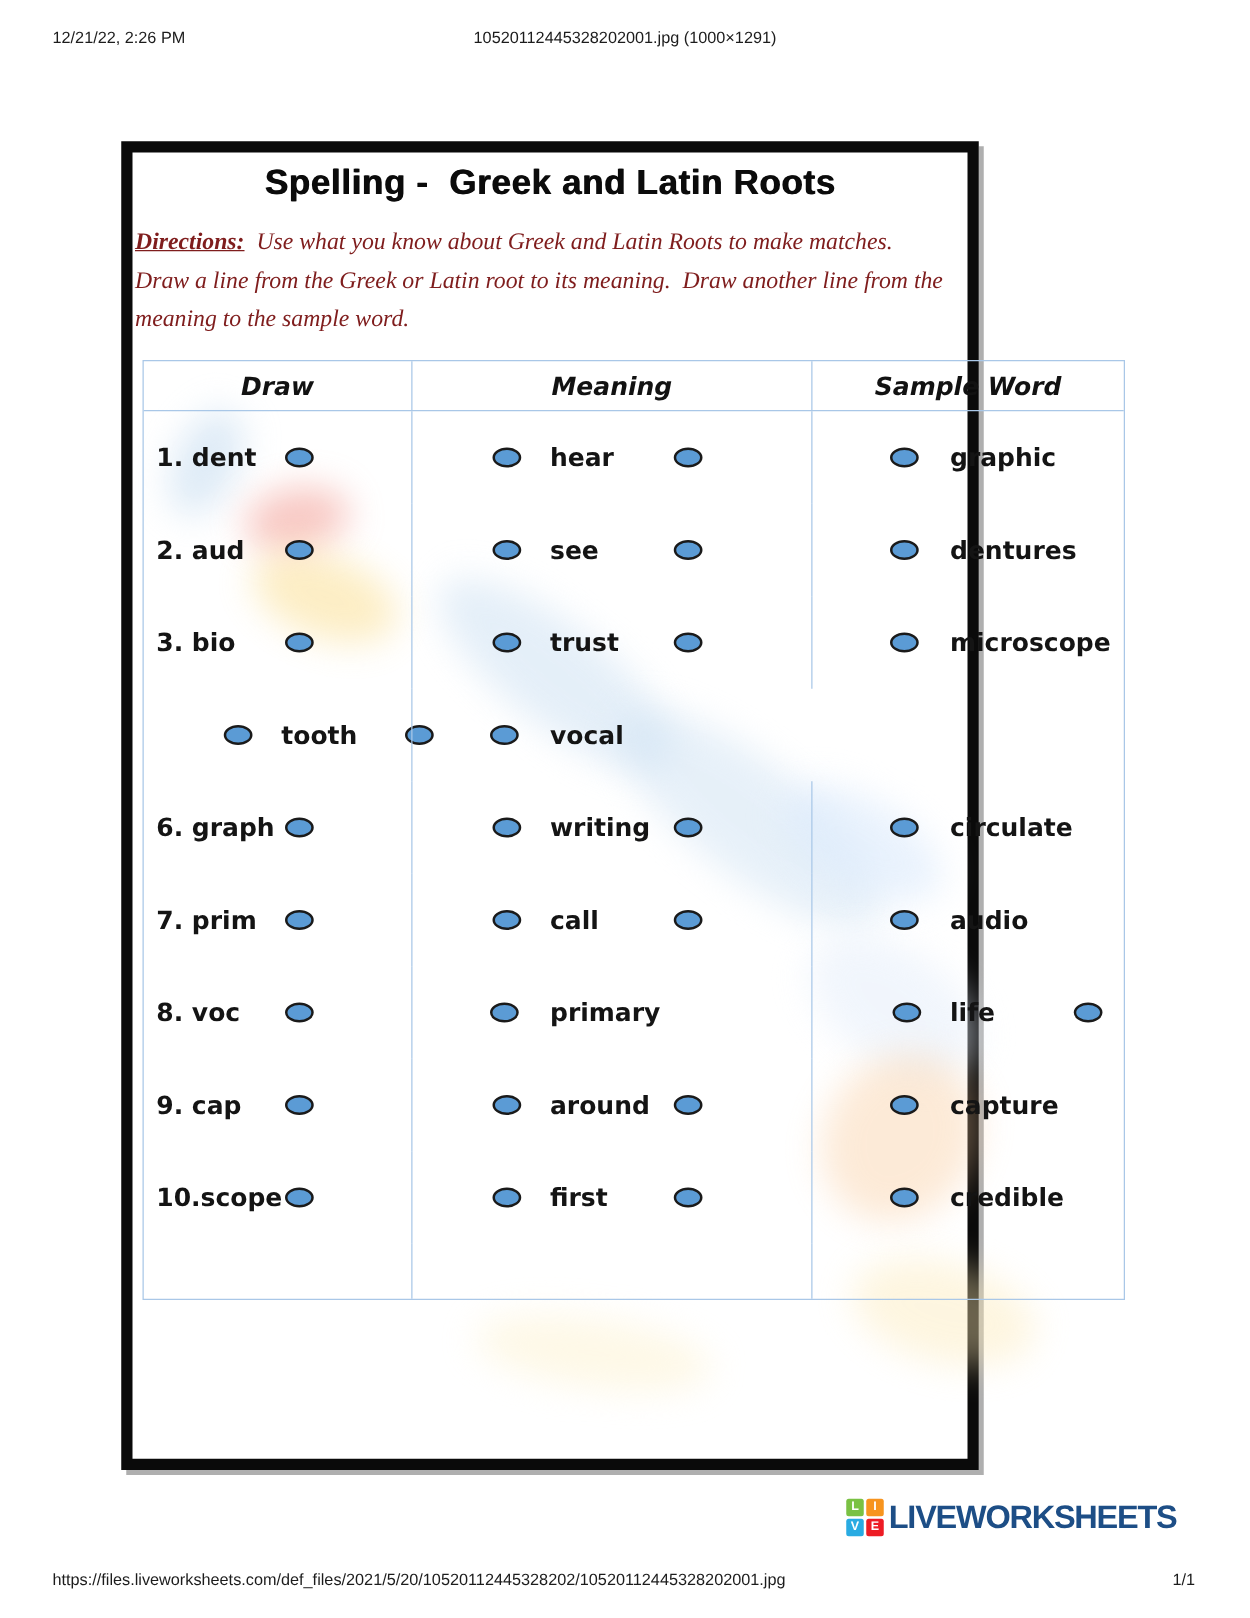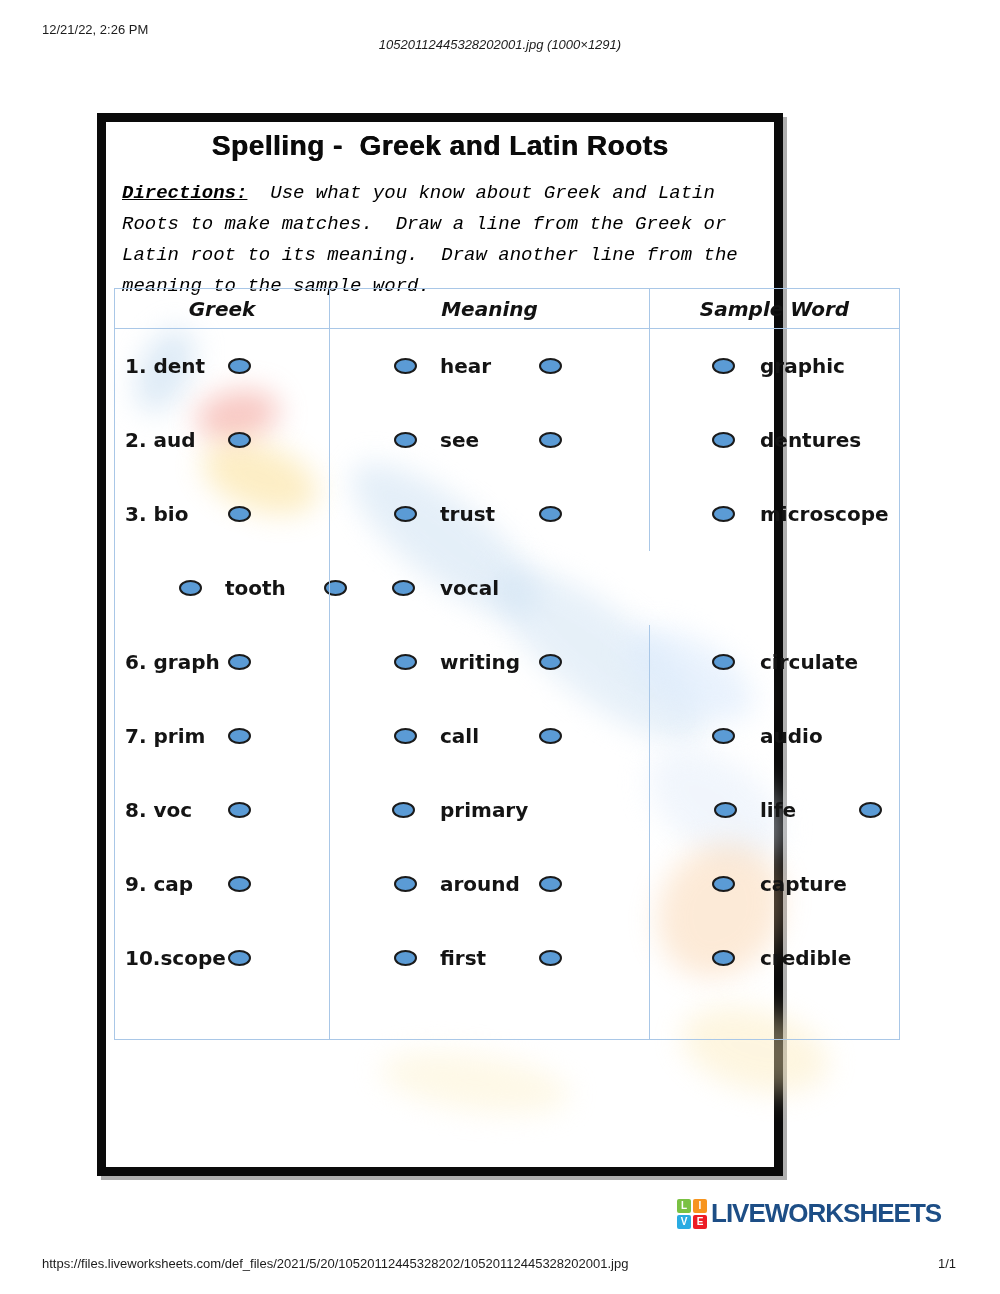--- a/index.html
+++ b/index.html
@@ -7,40 +7,40 @@
     --logo-text:#1d4e86; --frame:#0a0a0a;
   }
   * { box-sizing:border-box; margin:0; padding:0; }
   html,body { width:1000px; height:1294px; }
   body {
     position:relative; background:#ffffff; overflow:hidden;
     font-family:"Liberation Sans", sans-serif; color:#111;
   }
   .chrome-text { font-size:13px; color:#1c1c1c; }
   #print-datetime { position:absolute; left:42px; top:22px; }
-  #print-title { position:absolute; left:0; right:0; top:37px; text-align:center;font-style:italic; }
+  #print-title { position:absolute; left:0; right:0; top:22px; text-align:center; }
   #print-url { position:absolute; left:42px; top:1256px; }
   #print-page { position:absolute; right:44px; top:1256px; }
 
   .frame {
     position:absolute; left:97px; top:113px; width:686px; height:1063px;
     border:9px solid var(--frame); background:#fff;
     box-shadow:4px 4px 0 rgba(110,110,110,.55);
   }
   .wm { position:absolute; border-radius:50%; filter:blur(14px); pointer-events:none; }
 
   .ws-title {
     position:relative; margin-top:8px; text-align:center;
     font-weight:bold; font-size:28px; letter-spacing:.5px; color:#0b0b0b;
     white-space:pre-wrap; text-shadow:.7px 0 currentColor;
   }
   .directions {
-    position:relative; margin:16px 16px 0 16px;
-    font-family:Liberation Mono, monospace; font-style:italic;
-    font-size:19px; line-height:31px; white-space:pre-wrap; color:#000000;
+    position:relative; margin:16px 16px 0 2px;
+    font-family:Liberation Serif, serif; font-style:italic;
+    font-size:19px; line-height:31px; white-space:pre-wrap; color:#7f1d1d;
   }
   .directions .dlabel { font-weight:bold; text-decoration:underline; }
 
   .ws-table {
     position:absolute; left:8px; top:166px; width:786px;
     border:1px solid var(--table-border); background:transparent;
   }
   .grid { display:grid; grid-template-columns:214px 320px 250px; }
   .thead { height:40px; border-bottom:1px solid var(--table-border); }
   .hcell {
@@ -101,21 +101,21 @@
   <div class="wm" style="left:554px;top:718px;width:120px;height:140px;background:#f9cb9c;opacity:.4;transform:rotate(30deg)"></div>
   <div class="wm" style="left:574px;top:888px;width:150px;height:80px;background:#fce8b2;opacity:.4;transform:rotate(15deg)"></div>
   <div class="wm" style="left:274px;top:933px;width:190px;height:55px;background:#fdf2cf;opacity:.5;transform:rotate(8deg)"></div>
 
   <div class="ws-title">Spelling -  Greek and Latin Roots</div>
 
   <div class="directions"><span class="dlabel">Directions:</span><span>  Use what you know about Greek and Latin Roots to make matches.  Draw a line from the Greek or Latin root to its meaning.  Draw another line from the meaning to the sample word.</span></div>
 
   <div class="ws-table">
     <div class="grid thead">
-      <div class="hcell">Greek</div>
+      <div class="hcell">Draw</div>
       <div class="hcell">Meaning</div>
       <div class="hcell">Sample Word</div>
     </div>
 
     <div class="grid trow">
       <div class="cell root">
         <span class="wtext">1. dent</span>
         <span class="dot"></span>
       </div>
       <div class="cell meaning">

